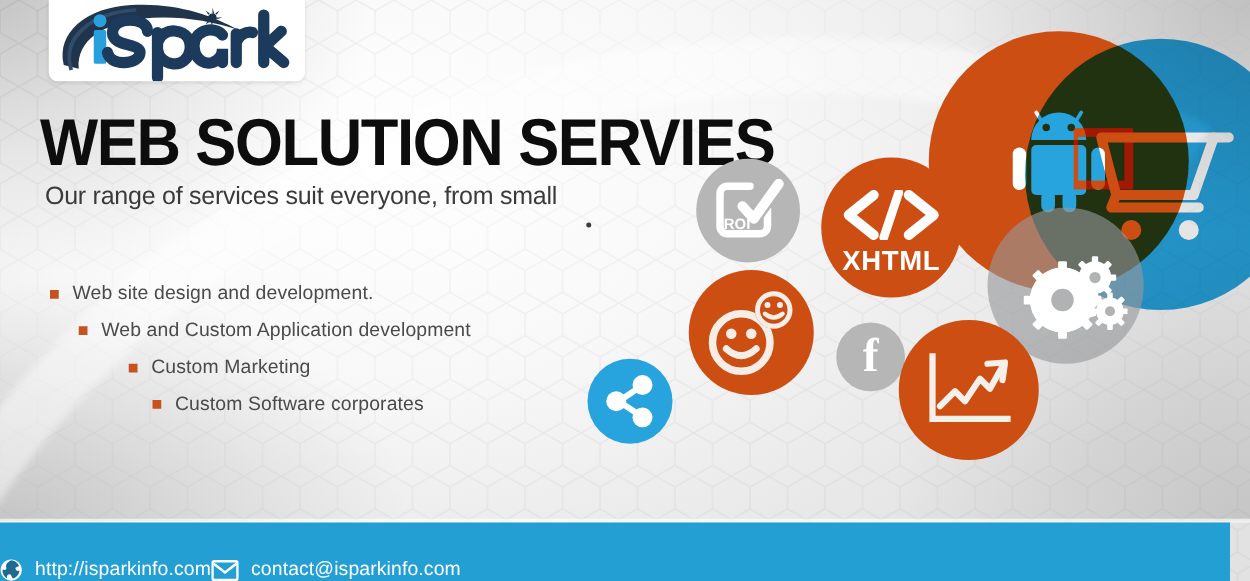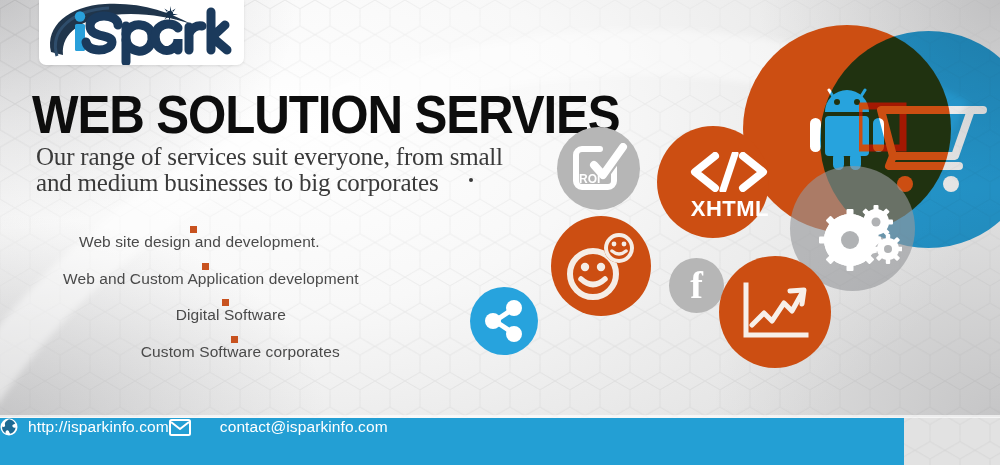--- a/index.html
+++ b/index.html
@@ -69,31 +69,31 @@
   #headline{
     position:absolute;left:32px;top:88px;
     font-family:"Liberation Sans Narrow","Liberation Sans",sans-serif;
     font-weight:bold;font-size:53px;line-height:53px;
     letter-spacing:-1.2px;color:#0d0d0d;
     transform:scaleX(.93);transform-origin:left center;
     white-space:nowrap;
   }
   #subtitle{
     position:absolute;left:36px;top:144px;width:470px;
-    font-family:Liberation Serif, serif;
-    font-size:25px;line-height:26px;color:#3a3a3a;
+    font-family:Liberation Sans, sans-serif;
+    font-size:20px;line-height:26px;color:#3a3a3a;
     letter-spacing:-.2px;
   }
   #stray-dot{
     position:absolute;left:469px;top:178px;width:4px;height:4px;
     border-radius:50%;background:#3a3a3a;
   }
   
   #bullets{position:absolute;left:40px;top:226px;}
-  .bul{display:flex;align-items:center;margin-bottom:11.5px;flex-direction:column;}
+  .bul{display:flex;align-items:center;margin-bottom:11.5px;}
   .bul .sq{
     width:7px;height:7px;background:#c8521f;flex:none;margin-right:11px;
   }
   .bul .tx{
     font-family:"Liberation Sans",sans-serif;
     font-size:15.5px;color:#4a4a4a;letter-spacing:.1px;white-space:nowrap;
   }
   .ind0{margin-left:0px}
   .ind1{margin-left:23px}
   .ind2{margin-left:46px}
@@ -109,21 +109,21 @@
 
   #cluster{position:absolute;left:0;top:0;width:1000px;height:418px;}
 
   
   #circ-android{left:743px;top:25px;width:208px;height:208px;}
   
   #circ-cart{left:820px;top:31px;width:217px;height:217px;}
   
   #circ-gears{left:790px;top:166px;width:125px;height:125px;}
   
-  #circ-xhtml{left:657px;top:126px;width:112px;height:112px;justify-content:flex-end;}
+  #circ-xhtml{left:657px;top:126px;width:112px;height:112px;}
   
   #circ-roi{left:557px;top:127px;width:83px;height:83px;}
   
   #circ-smiley{left:551px;top:216px;width:100px;height:100px;}
   
   #circ-fb{left:669px;top:258px;width:55px;height:55px;}
   
   #circ-chart{left:719px;top:256px;width:112px;height:112px;}
   
   #circ-share{left:470px;top:287px;width:68px;height:68px;}
@@ -132,30 +132,30 @@
   .circ .lbl{
     position:absolute;color:#fff;font-weight:bold;
     font-family:"Liberation Sans",sans-serif;
   }
   #xhtml-label{bottom:16px;font-size:22px;letter-spacing:.5px;}
   #roi-label{font-size:12px;letter-spacing:0;left:22px;top:45px;}
   #fb-label{font-family:"Liberation Serif",serif;font-size:38px;font-weight:bold;line-height:38px;margin-top:-2px;}
 
   
   #footer{
-    position:absolute;left:0;bottom:0;width:904px;height:47px;
-    background:#239fd4;display:flex;align-items:flex-start;
+    position:absolute;left:0;bottom:0;width:984px;height:47px;
+    background:#239fd4;display:flex;align-items:flex-end;
   }
   #footer .fitem{display:flex;align-items:center;margin-left:0;}
   #footer .ftxt{
     color:#ffffff;font-size:15.5px;font-family:"Liberation Sans",sans-serif;
     letter-spacing:.1px;
   }
   #f-web{margin-left:31px;}
-  #f-mail{margin-left:32px;gap:19px;}
+  #f-mail{margin-left:32px;}
   #footer .ficon{margin-right:10px;display:flex;align-items:center;}
   #footer-topline{
     position:absolute;left:0;bottom:47px;width:1000px;height:3px;
     background:rgba(255,255,255,.65);
   }
 </style>
 </head>
 <body>
 
 <div id="banner">
@@ -213,36 +213,35 @@
         <path d="M0 -8 L1.4 -3 L0 -3 Z M0 8 L-1.4 3 L0 3 Z M-8 0 L-3 -1.4 L-3 0 Z M8 0 L3 1.4 L3 0 Z
                  M-5.6 -5.6 L-2.2 -3.3 L-3.3 -2.2 Z M5.6 5.6 L2.2 3.3 L3.3 2.2 Z
                  M5.6 -5.6 L3.3 -2.2 L2.2 -3.3 Z M-5.6 5.6 L-3.3 2.2 L-2.2 3.3 Z" fill="#17324d"></path>
       </g>
     </svg>
   </div>
 
   <div id="headline">WEB SOLUTION SERVIES</div>
   <div id="subtitle">
     <div>Our range of services suit everyone, from small</div>
-    <div>and medium businesses to big corporates</div>
   </div>
   <div id="stray-dot"></div>
 
   <div id="bullets">
     <div class="bul ind0">
       <span class="sq" style="background: rgb(200, 82, 31);"></span>
       <span class="tx">Web site design and development.</span>
     </div>
     <div class="bul ind1">
       <span class="sq" style="background: rgb(200, 82, 31);"></span>
       <span class="tx">Web and Custom Application development</span>
     </div>
     <div class="bul ind3">
       <span class="sq" style="background: rgb(200, 82, 31);"></span>
-      <span class="tx">Digital Software</span>
+      <span class="tx">Custom Marketing</span>
     </div>
     <div class="bul ind4">
       <span class="sq" style="background: rgb(200, 82, 31);"></span>
       <span class="tx">Custom Software corporates</span>
     </div>
   </div>
 
   <div id="cluster">
 
     <div class="circ c-orange" id="circ-android">

